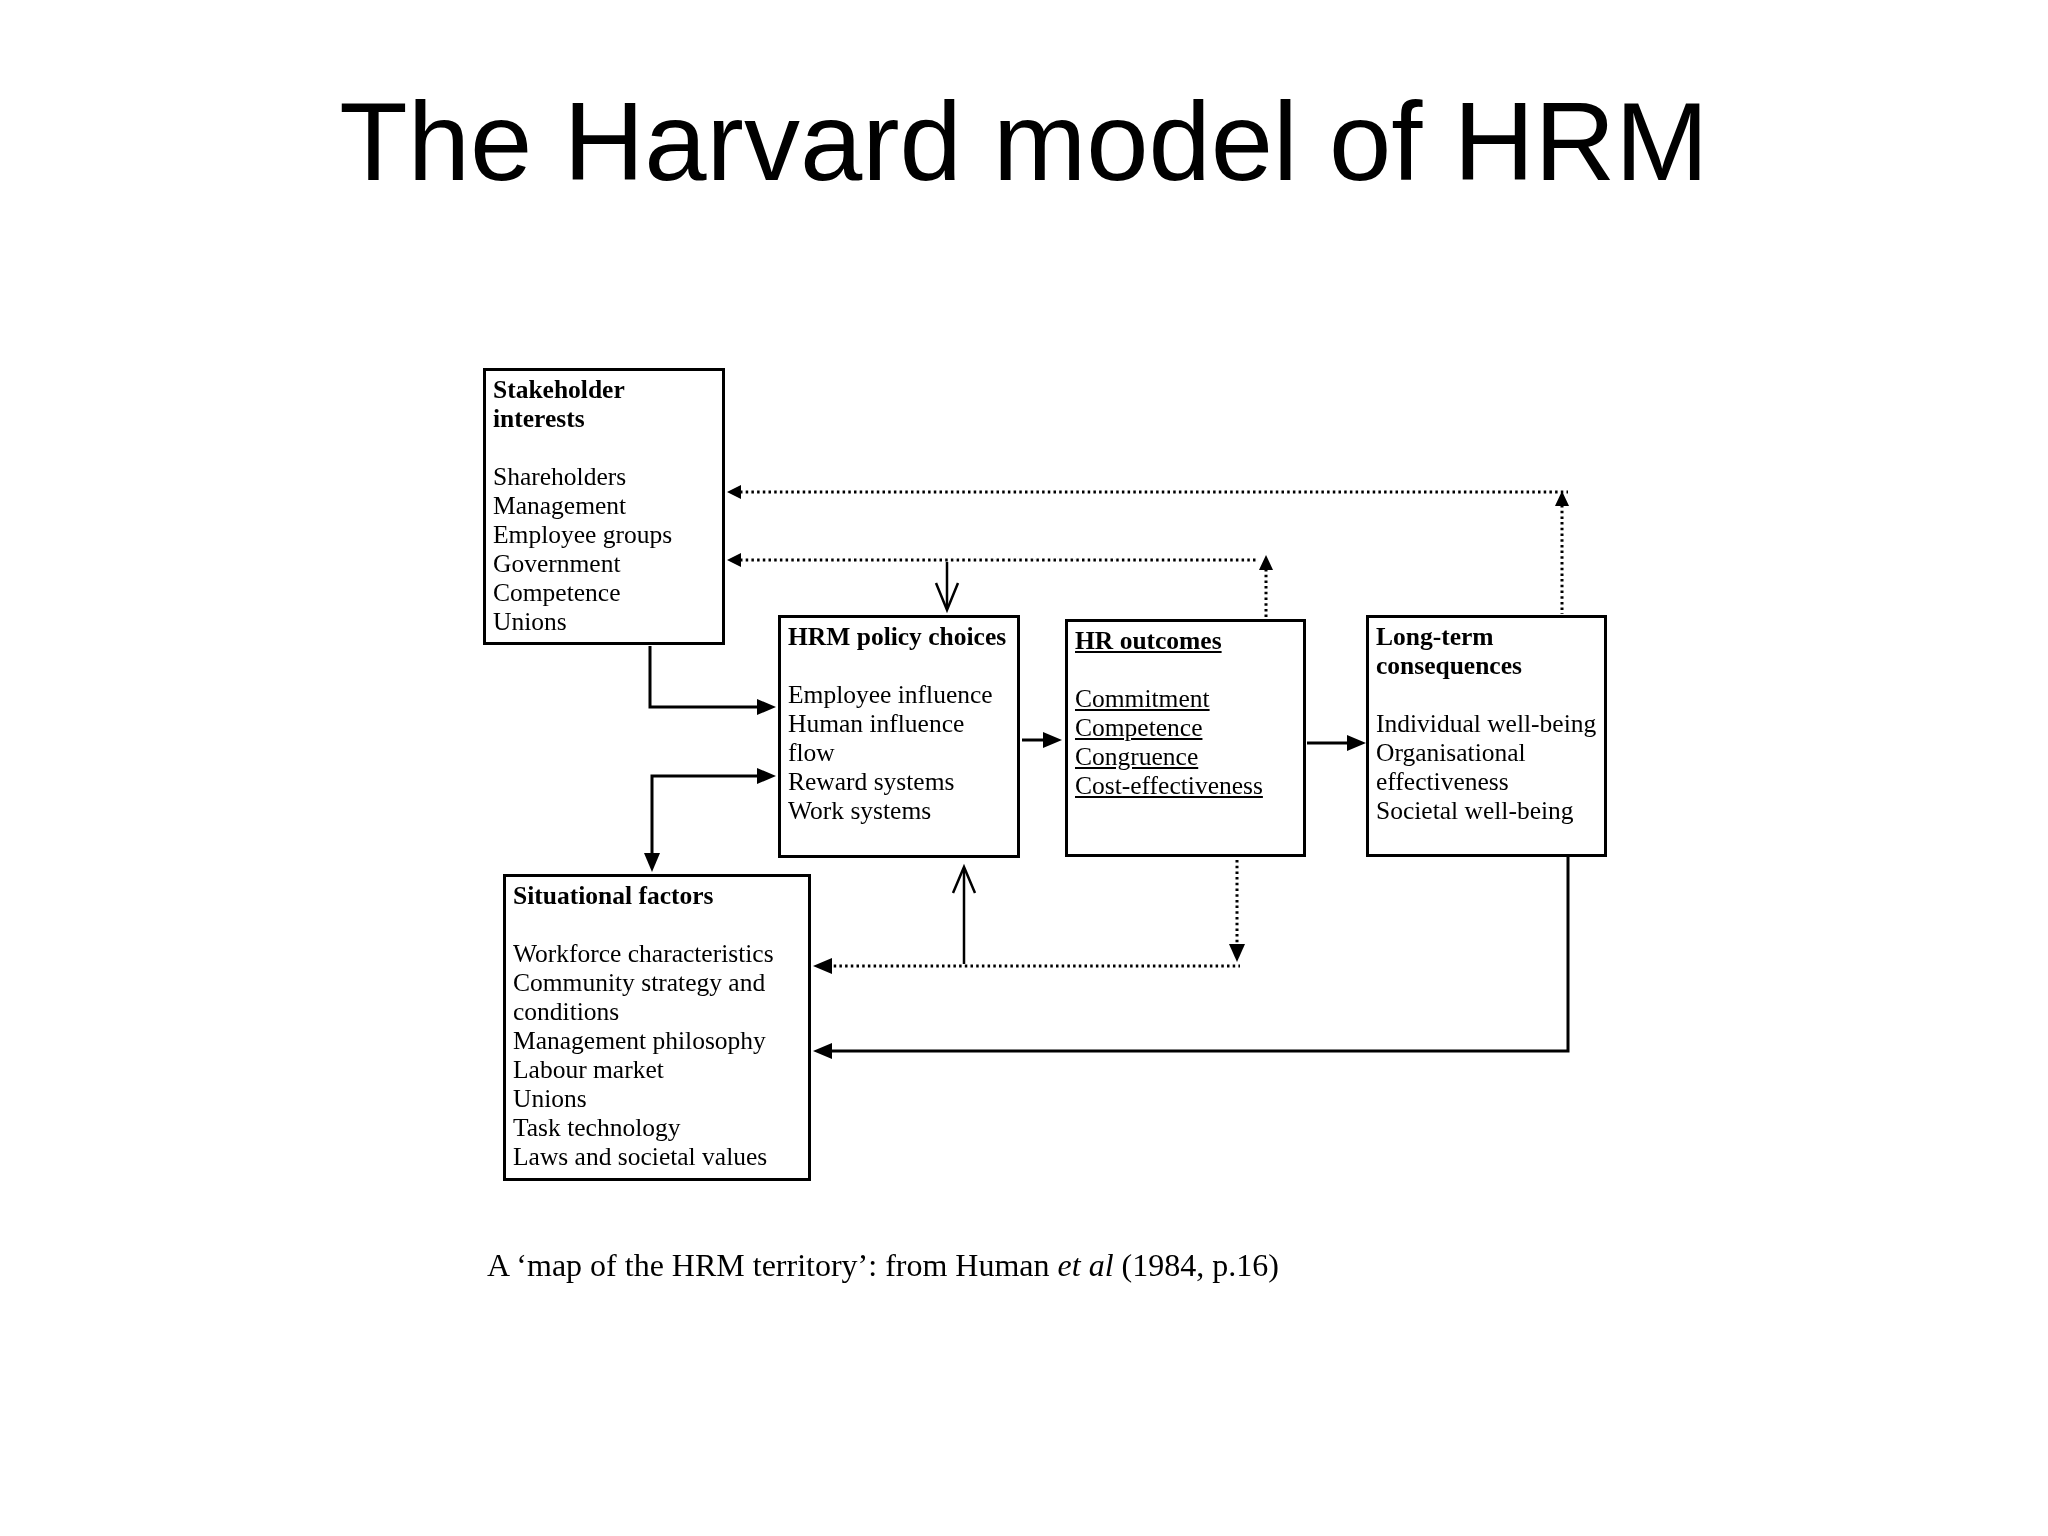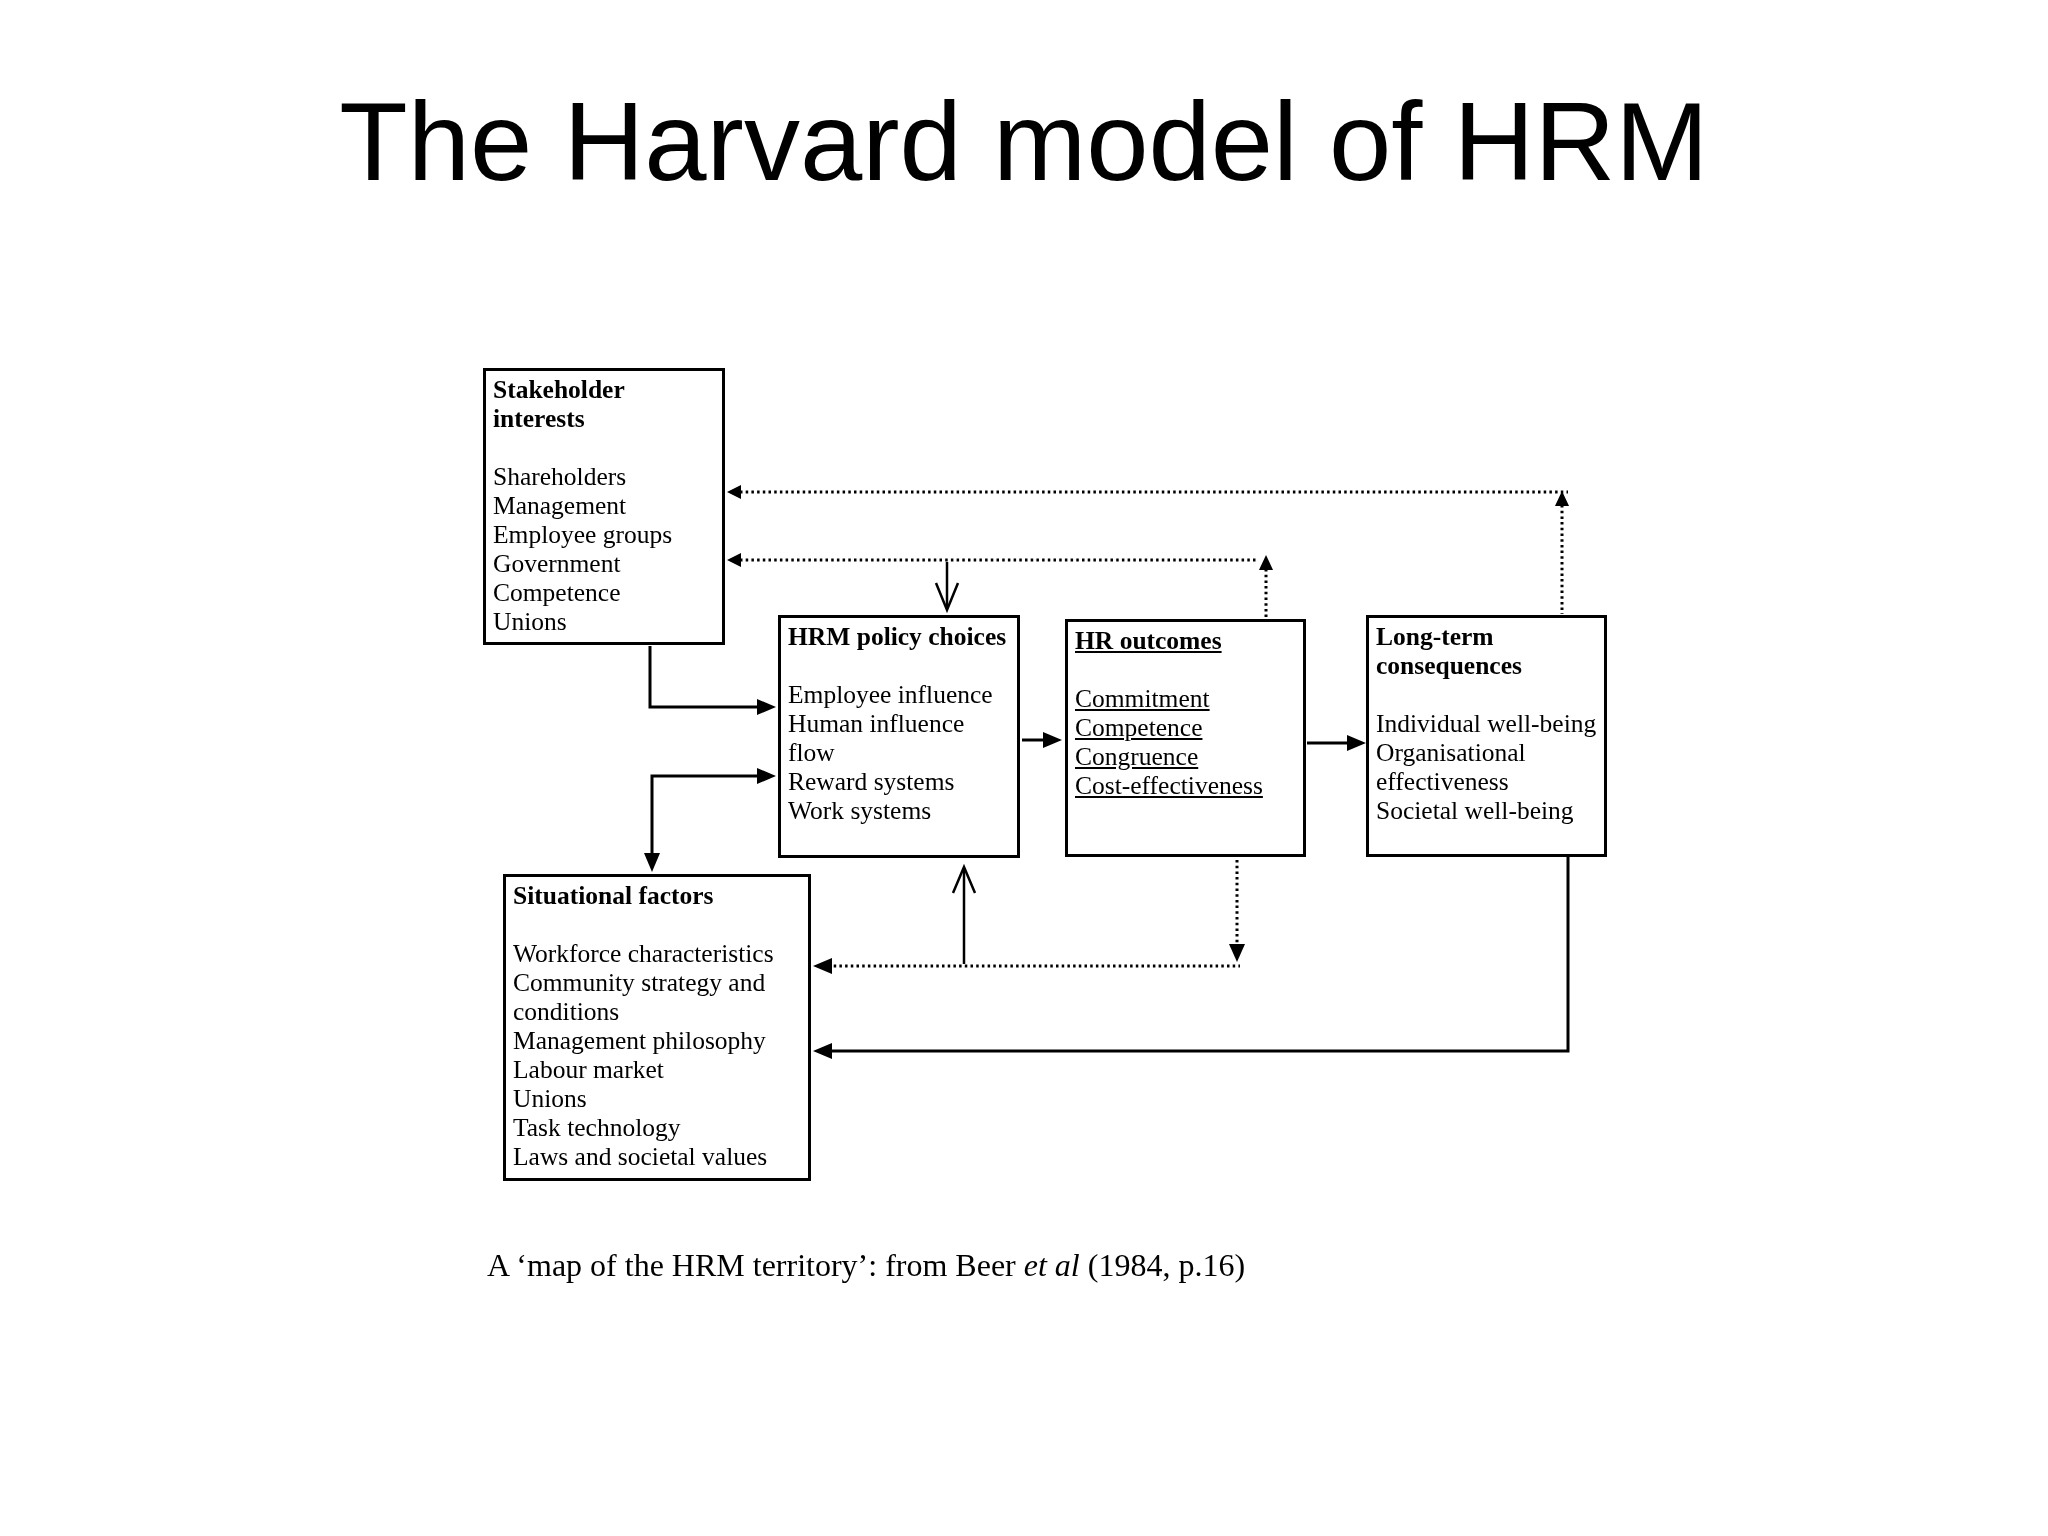--- a/index.html
+++ b/index.html
@@ -169,16 +169,16 @@
         <div class="line">Community strategy and conditions</div>
         <div class="line">Management philosophy</div>
         <div class="line">Labour market</div>
         <div class="line">Unions</div>
         <div class="line">Task technology</div>
         <div class="line">Laws and societal values</div>
       </div>
   </div>
 
   <div class="caption">
-    <span>A ‘map of the HRM territory’: from Beer </span><span class="em">et al</span><span> (1984, p.16)</span>
+    <span>A ‘map of the HRM territory’: from Human </span><span class="em">et al</span><span> (1984, p.16)</span>
   </div>
 
 </div>
 
 </body></html>

